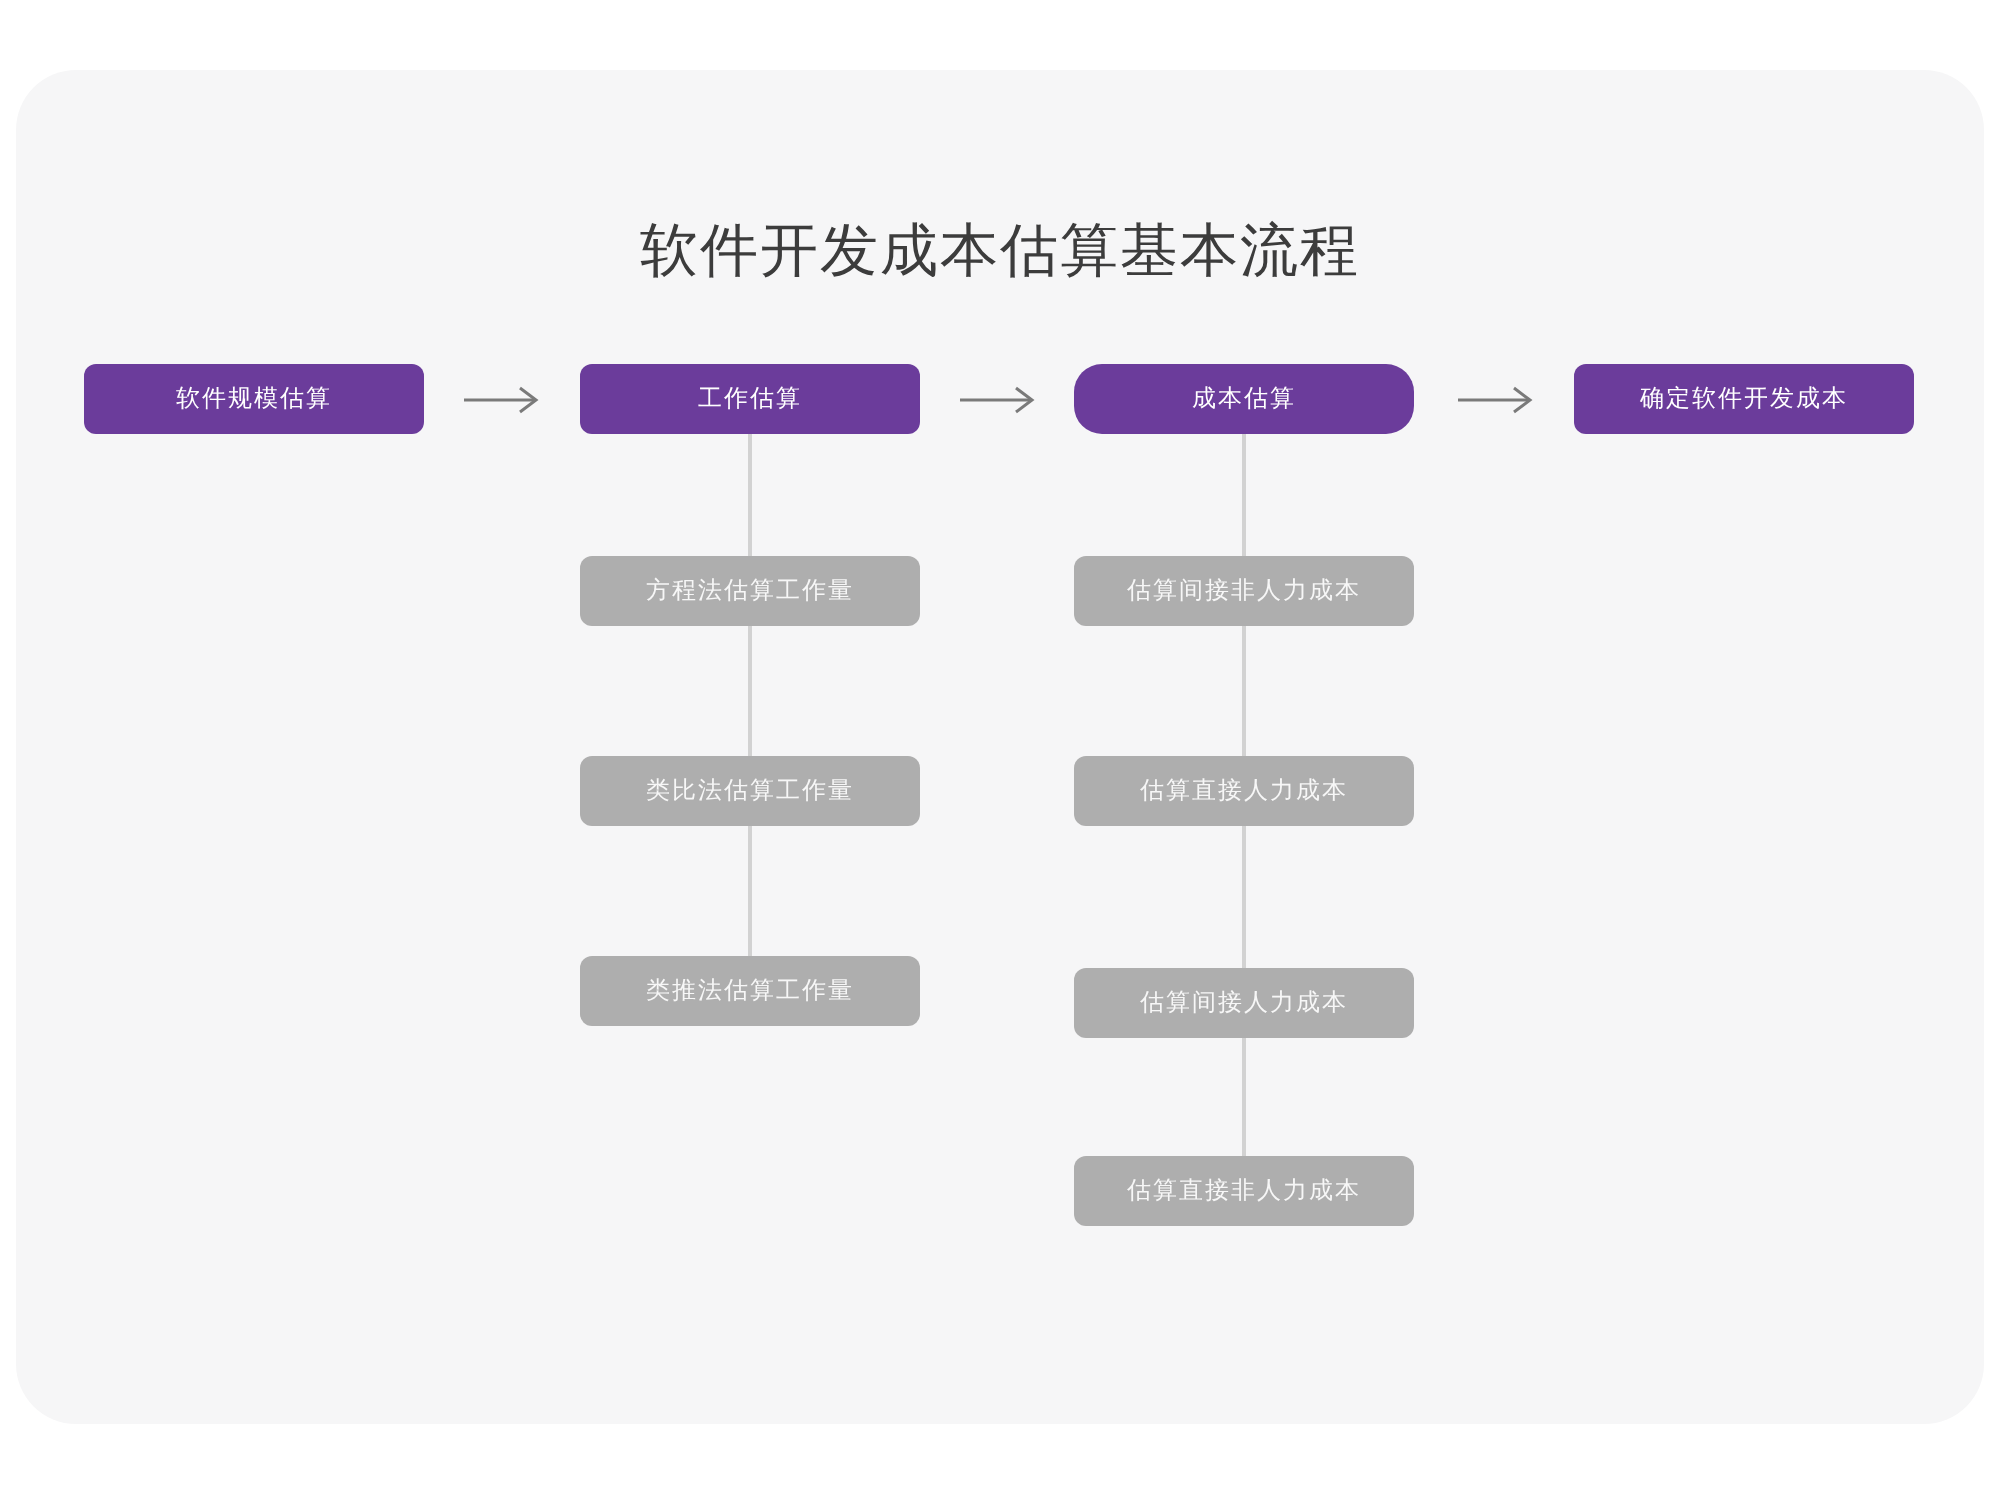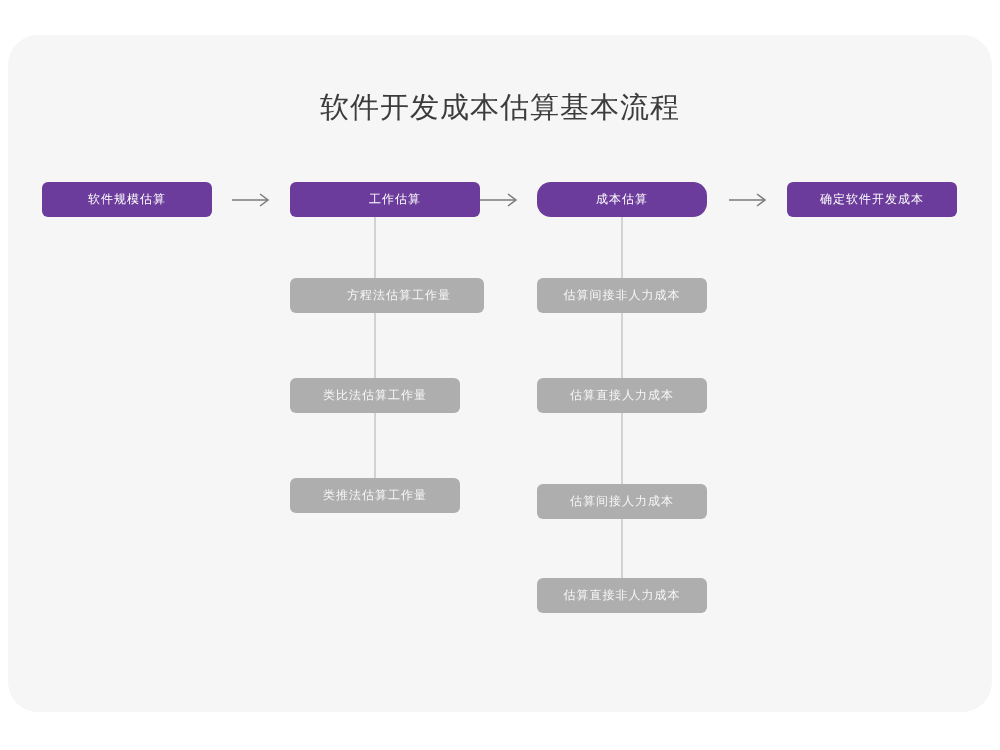--- a/index.html
+++ b/index.html
@@ -22,21 +22,21 @@
     width: 984px;
     height: 677px;
     background: #f6f6f7;
     border-radius: 30px;
   }
   .title {
     position: absolute;
     left: 0;
     right: 0;
     top: 88px;
-    margin: 0;
+    margin: 18px;
     text-align: center;
     font-size: 29px;
     font-weight: 500;
     letter-spacing: 1px;
     color: #3c3c3c;
   }
   .node {
     position: absolute;
     width: 170px;
     height: 35px;
@@ -73,38 +73,38 @@
 
 <div class="page">
   <div class="card"></div>
 
   <h1 class="title">软件开发成本估算基本流程</h1>
 
   <div class="vline" style="left:374px; top:217px; height:261px;"></div>
   <div class="vline" style="left:621px; top:217px; height:361px;"></div>
 
   <div class="node purple" style="left:42px; top:182px;">软件规模估算</div>
-  <div class="node purple" style="left:290px; top:182px;padding-left:20px;">工作估算</div>
+  <div class="node purple" style="left:290px; top:182px;">工作估算</div>
   <div class="node purple" style="left:537px; top:182px;border-radius:14px;">成本估算</div>
   <div class="node purple" style="left:787px; top:182px;">确定软件开发成本</div>
 
   <svg class="arrow" style="left:231px; top:193px;" width="40" height="14" viewBox="0 0 40 14">
     <line x1="1" y1="7" x2="36" y2="7" stroke="#7a7a7a" stroke-width="1.5"></line>
     <polyline points="29,1 37,7 29,13" fill="none" stroke="#7a7a7a" stroke-width="1.5"></polyline>
   </svg>
   <svg class="arrow" style="left:479px; top:193px;" width="40" height="14" viewBox="0 0 40 14">
     <line x1="1" y1="7" x2="36" y2="7" stroke="#7a7a7a" stroke-width="1.5"></line>
     <polyline points="29,1 37,7 29,13" fill="none" stroke="#7a7a7a" stroke-width="1.5"></polyline>
   </svg>
   <svg class="arrow" style="left:728px; top:193px;" width="40" height="14" viewBox="0 0 40 14">
     <line x1="1" y1="7" x2="36" y2="7" stroke="#7a7a7a" stroke-width="1.5"></line>
     <polyline points="29,1 37,7 29,13" fill="none" stroke="#7a7a7a" stroke-width="1.5"></polyline>
   </svg>
 
-  <div class="node gray" style="left:290px; top:278px;padding-left:24px;">方程法估算工作量</div>
+  <div class="node gray" style="left:290px; top:278px;">方程法估算工作量</div>
   <div class="node gray" style="left:290px; top:378px;">类比法估算工作量</div>
   <div class="node gray" style="left:290px; top:478px;">类推法估算工作量</div>
 
   <div class="node gray" style="left:537px; top:278px;">估算间接非人力成本</div>
   <div class="node gray" style="left:537px; top:378px;">估算直接人力成本</div>
   <div class="node gray" style="left:537px; top:484px;">估算间接人力成本</div>
   <div class="node gray" style="left:537px; top:578px;">估算直接非人力成本</div>
 </div>
 
 </body></html>

